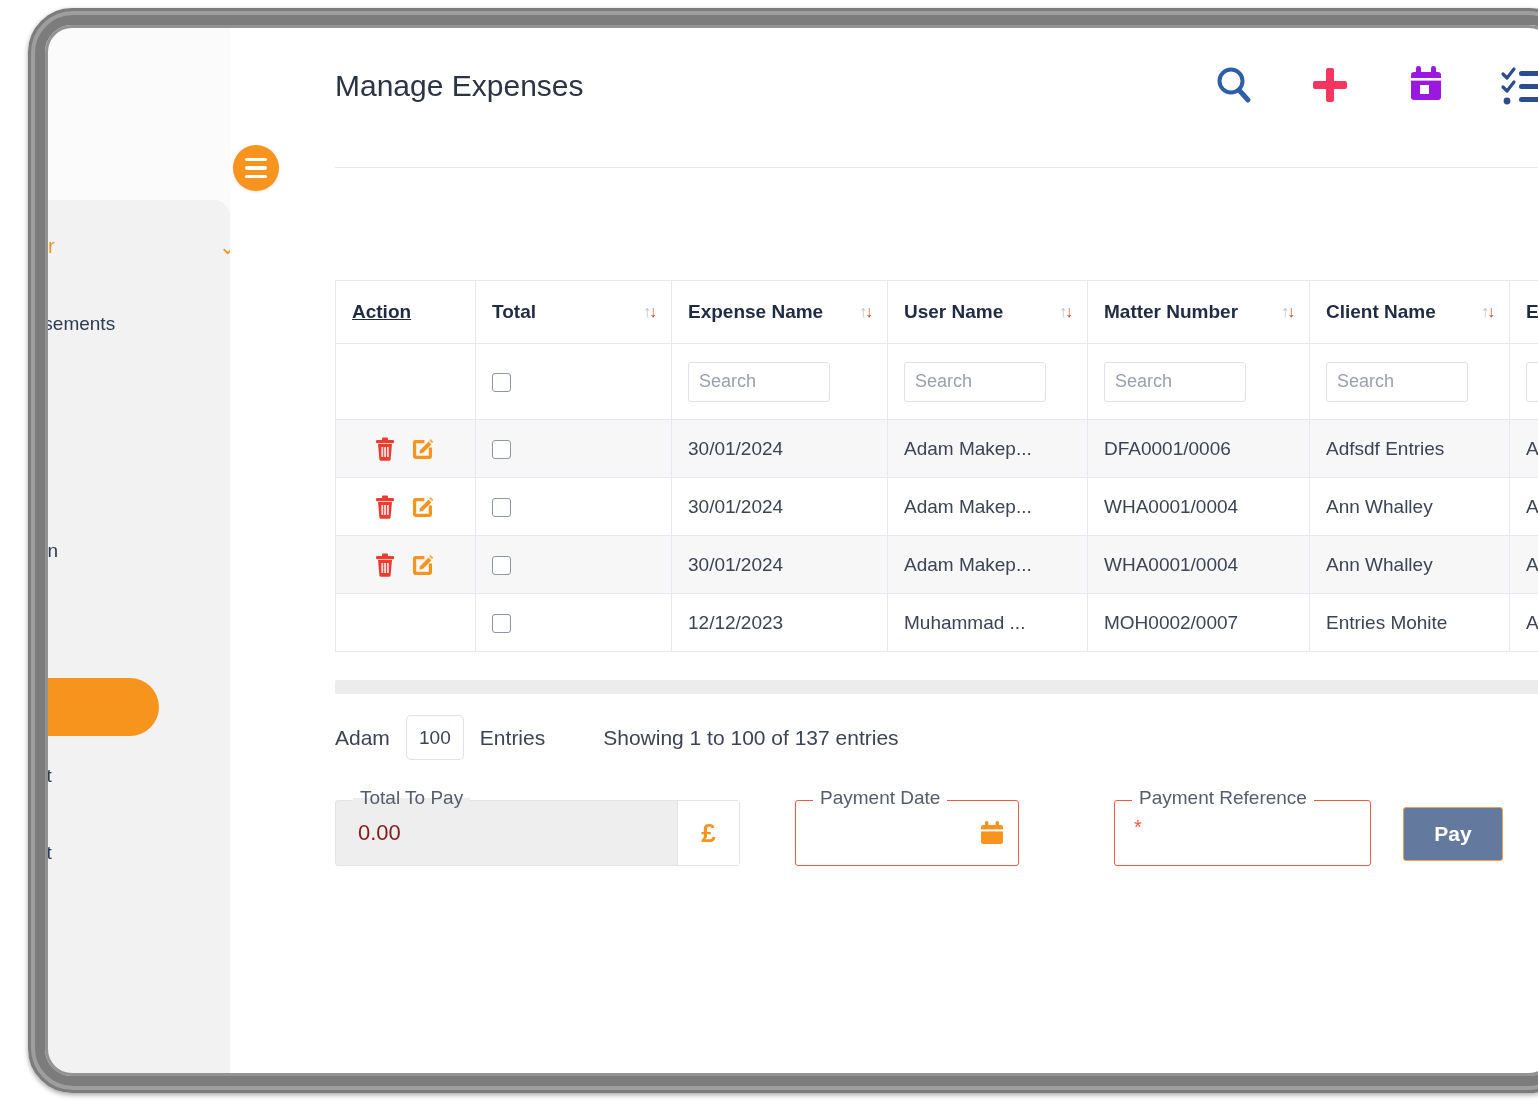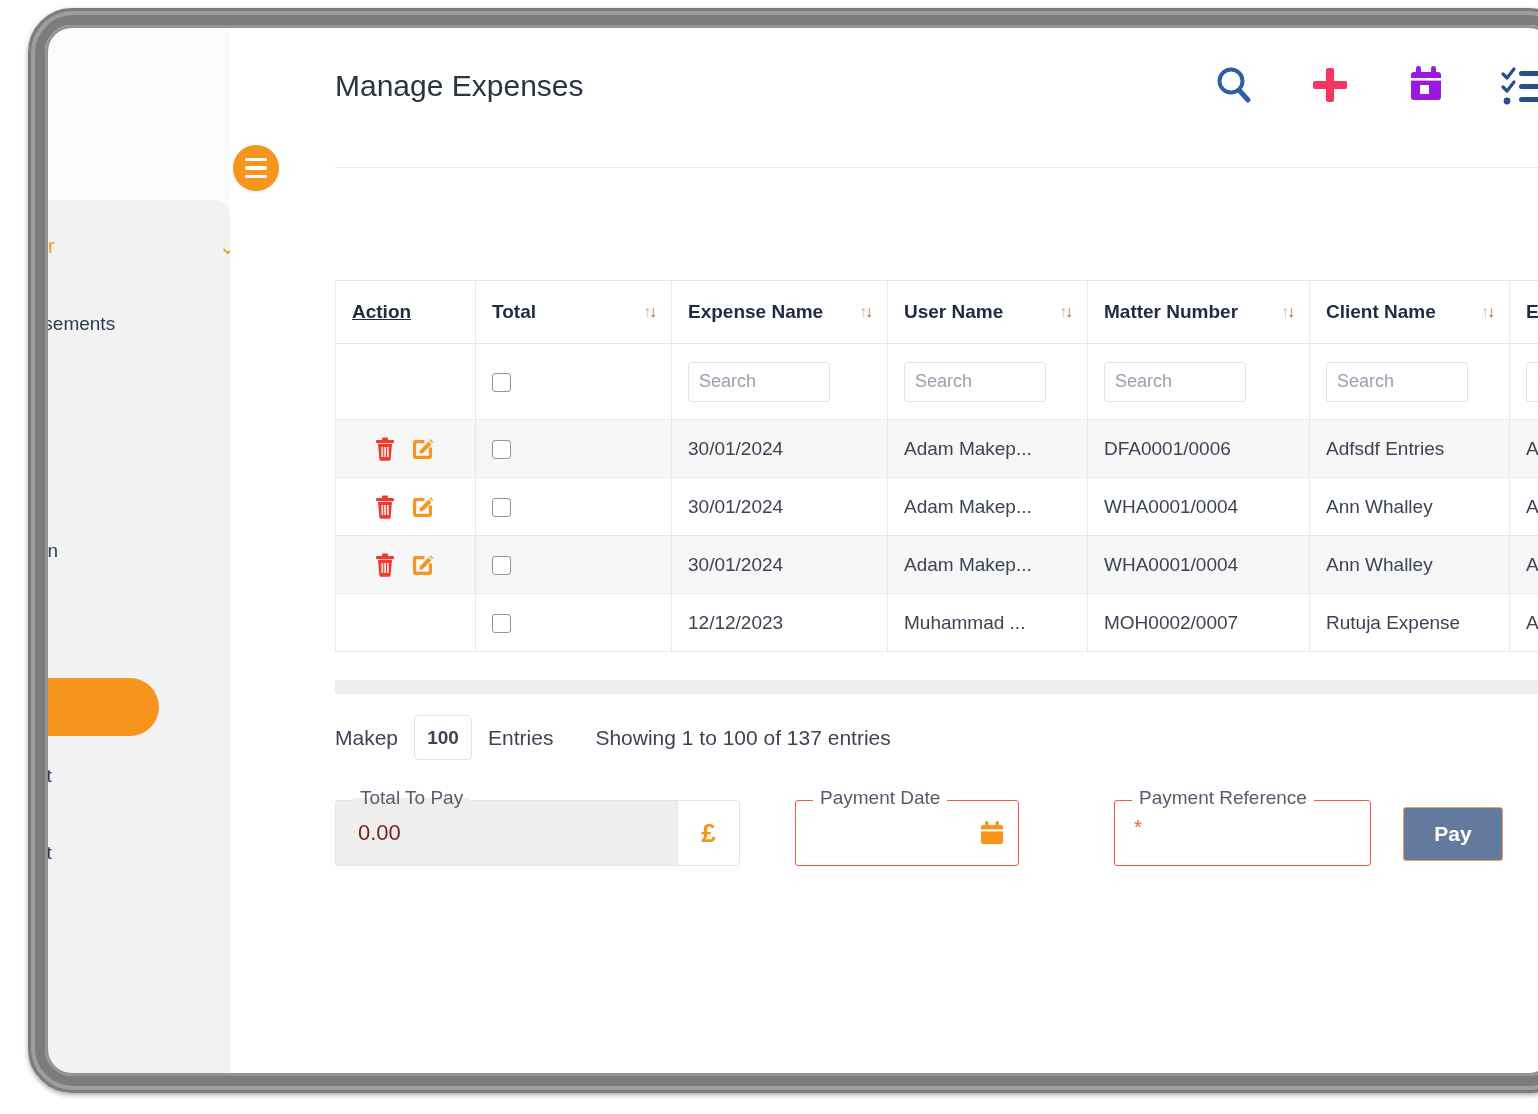--- a/index.html
+++ b/index.html
@@ -173,23 +173,23 @@
 
   
   .entries {
     position:absolute; left: 105px; top: 690px;
     display:flex; align-items:center; gap: 16px;
     font-size: 21px; color:#3c4454;
   }
   .entries-box {
     width: 58px; height: 45px; border:1px solid #dfe2ea; border-radius:5px;
     display:flex; align-items:center; justify-content:center;
-    font-size: 19px; color:#3c4454; background:#fff; cursor:pointer;font-weight:bold;
-  }
-  .showing { margin-left: 26px; }
+    font-size: 19px; color:#3c4454; background:#fff; cursor:pointer;
+  }
+  .showing { margin-left: 42px; }
 
   
   .form-row { position:absolute; left: 105px; top: 775px; right: 0; height: 100px; }
 
   .fld { position:absolute; top:0; }
   .fld-legend {
     position:absolute; top: -13px; left: 18px;
     background:#fff; padding: 0 7px;
     font-size: 19px; color:#555c6b; white-space:nowrap; z-index: 3;
   }
@@ -473,31 +473,31 @@
               <td>Ann Whalley</td>
               <td>A/</td>
             </tr>
 
             <tr class="body-row">
               <td></td>
               <td><span class="chk"></span></td>
               <td>12/12/2023</td>
               <td>Muhammad ...</td>
               <td>MOH0002/0007</td>
-              <td>Rutuja Expense</td>
+              <td>Entries Mohite</td>
               <td>A/</td>
             </tr>
           </tbody>
         </table>
       </div>
 
       <div class="hscroll"></div>
 
       <div class="entries">
-        <span>Makep</span>
+        <span>Adam</span>
         <span class="entries-box">100</span>
         <span>Entries</span>
         <span class="showing">Showing 1 to 100 of 137 entries</span>
       </div>
 
       <div class="form-row">
 
         <div class="fld fld-total">
           <div class="fld-legend on-grey">Total To Pay</div>
           <div class="total-box">

